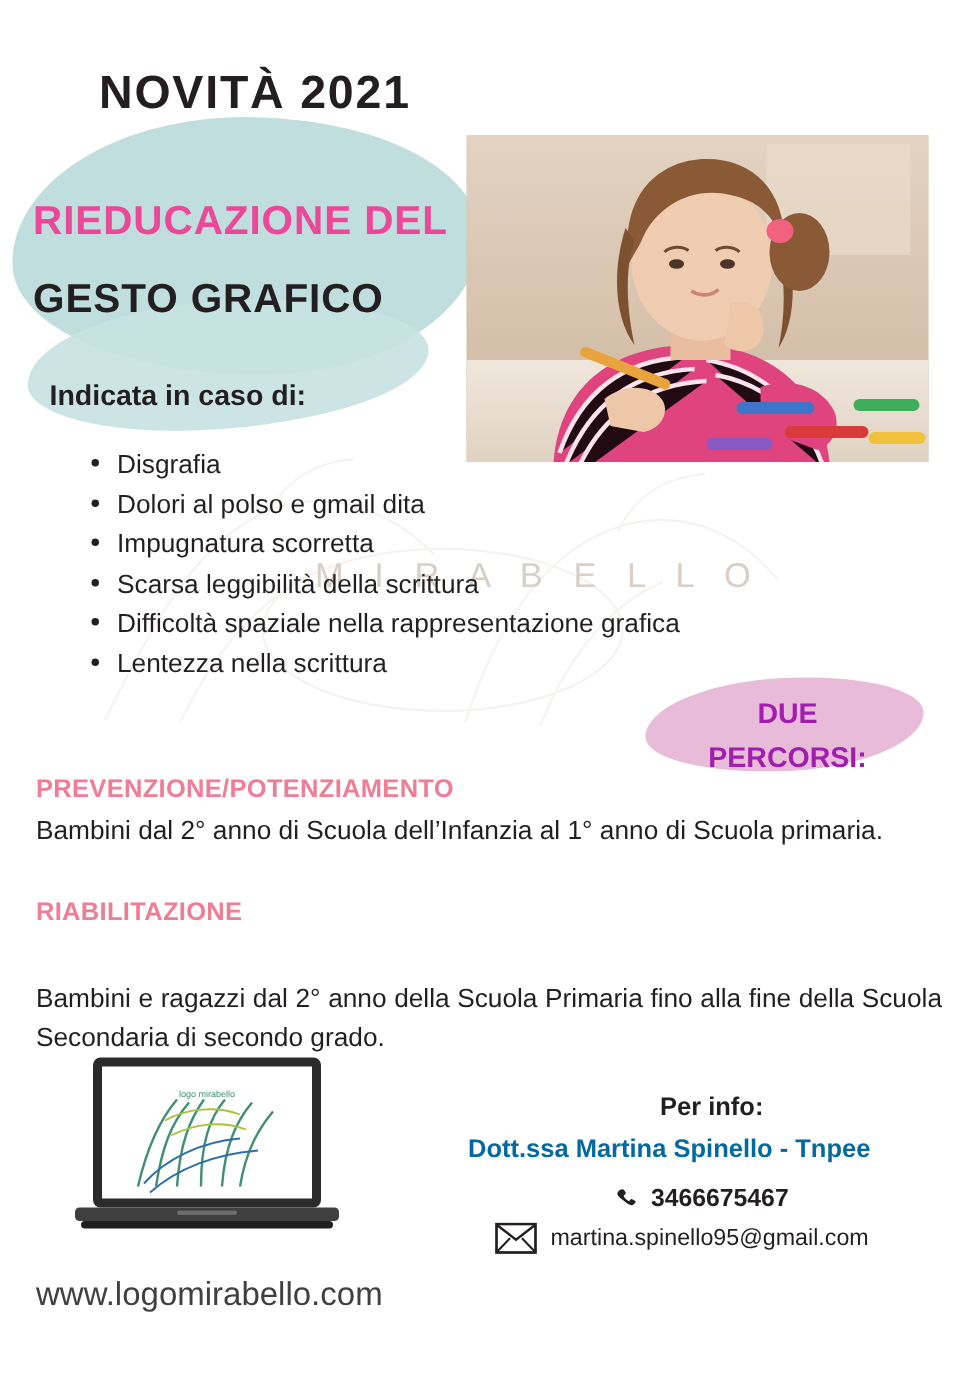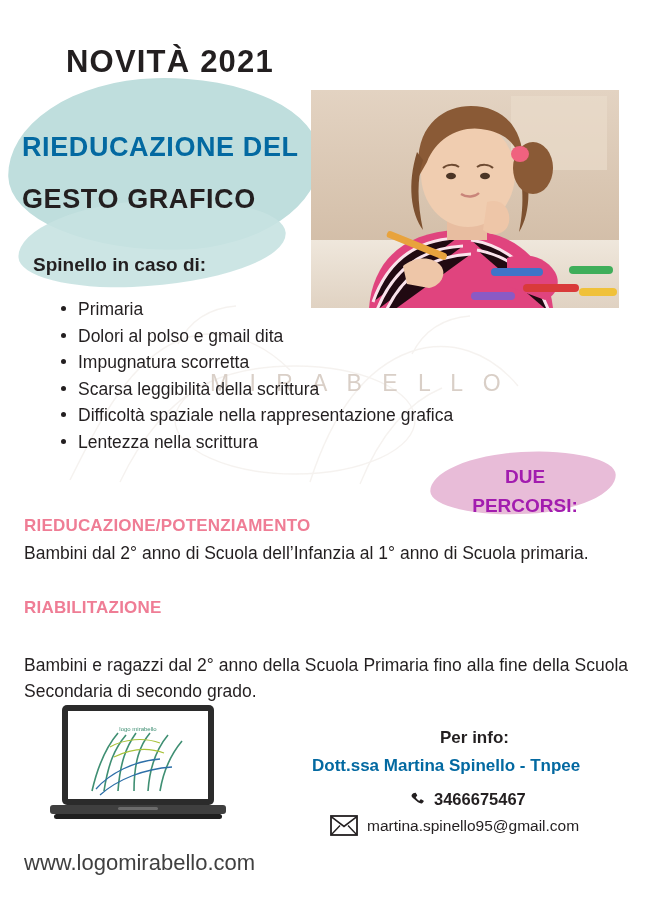--- a/index.html
+++ b/index.html
@@ -91,21 +91,21 @@
     color: #231f20;
     z-index: 3;
   }
   .title1 {
     position: absolute;
     left: 22px;
     top: 132px;
     font-size: 27px;
     font-weight: bold;
     letter-spacing: .6px;
-    color: #0369a1;
+    color: #ec4899;
     z-index: 3;
   }
   .title2 {
     position: absolute;
     left: 22px;
     top: 184px;
     font-size: 27px;
     font-weight: bold;
     letter-spacing: .6px;
     color: #231f20;
@@ -345,36 +345,36 @@
       <rect x="74" y="152" width="64" height="7" rx="3" transform="rotate(22 106 155)" fill="#e8a33d"></rect>
 
       <rect x="180" y="178" width="52" height="8" rx="4" fill="#3f74c8"></rect>
       <rect x="212" y="194" width="56" height="8" rx="4" fill="#d93a3a"></rect>
       <rect x="258" y="176" width="44" height="8" rx="4" fill="#3fae5a"></rect>
       <rect x="268" y="198" width="38" height="8" rx="4" fill="#f0c13a"></rect>
       <rect x="160" y="202" width="44" height="8" rx="4" fill="#8a5ac4"></rect>
     </svg>
   </div>
 
-  <div class="indicata">Spinello in caso di:</div>
+  <div class="indicata">Indicata in caso di:</div>
   <ul class="bullets">
-    <li>Primaria</li>
+    <li>Disgrafia</li>
     <li>Dolori al polso e gmail dita</li>
     <li>Impugnatura scorretta</li>
     <li>Scarsa leggibilità della scrittura</li>
     <li>Difficoltà spaziale nella rappresentazione grafica</li>
     <li>Lentezza nella scrittura</li>
   </ul>
 
   <div class="due">
     <div>DUE</div>
     <div>PERCORSI:</div>
   </div>
 
-  <div class="sec-head" id="prev-head">RIEDUCAZIONE/POTENZIAMENTO</div>
+  <div class="sec-head" id="prev-head">PREVENZIONE/POTENZIAMENTO</div>
   <div class="sec-body" id="prev-body">Bambini dal 2° anno di Scuola dell’Infanzia al 1° anno di Scuola primaria.</div>
 
   <div class="sec-head" id="riab-head">RIABILITAZIONE</div>
   <div class="sec-body" id="riab-body">Bambini e ragazzi dal 2° anno della Scuola Primaria fino alla fine della Scuola Secondaria di secondo grado.</div>
 
   <svg class="laptop" viewBox="0 0 180 128">
     <rect x="14" y="2" width="152" height="100" rx="5" fill="#2b2b2b"></rect>
     <rect x="20" y="8" width="140" height="88" fill="#ffffff"></rect>
     <g fill="none" stroke="#3f8f73" stroke-width="1.6">
       <path d="M44,88 C50,62 58,44 70,30"></path>

